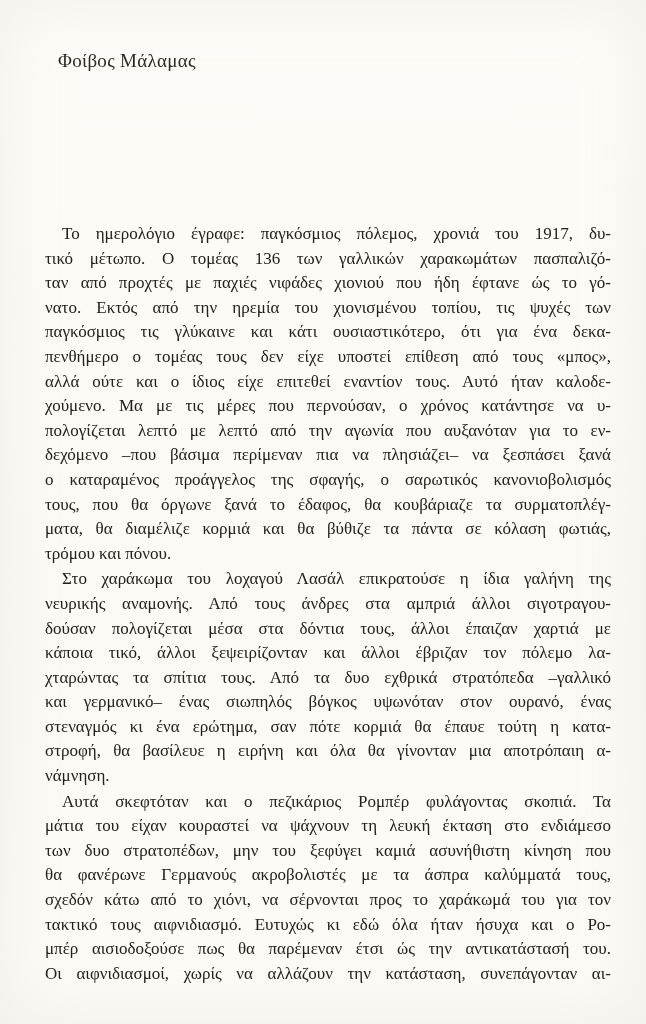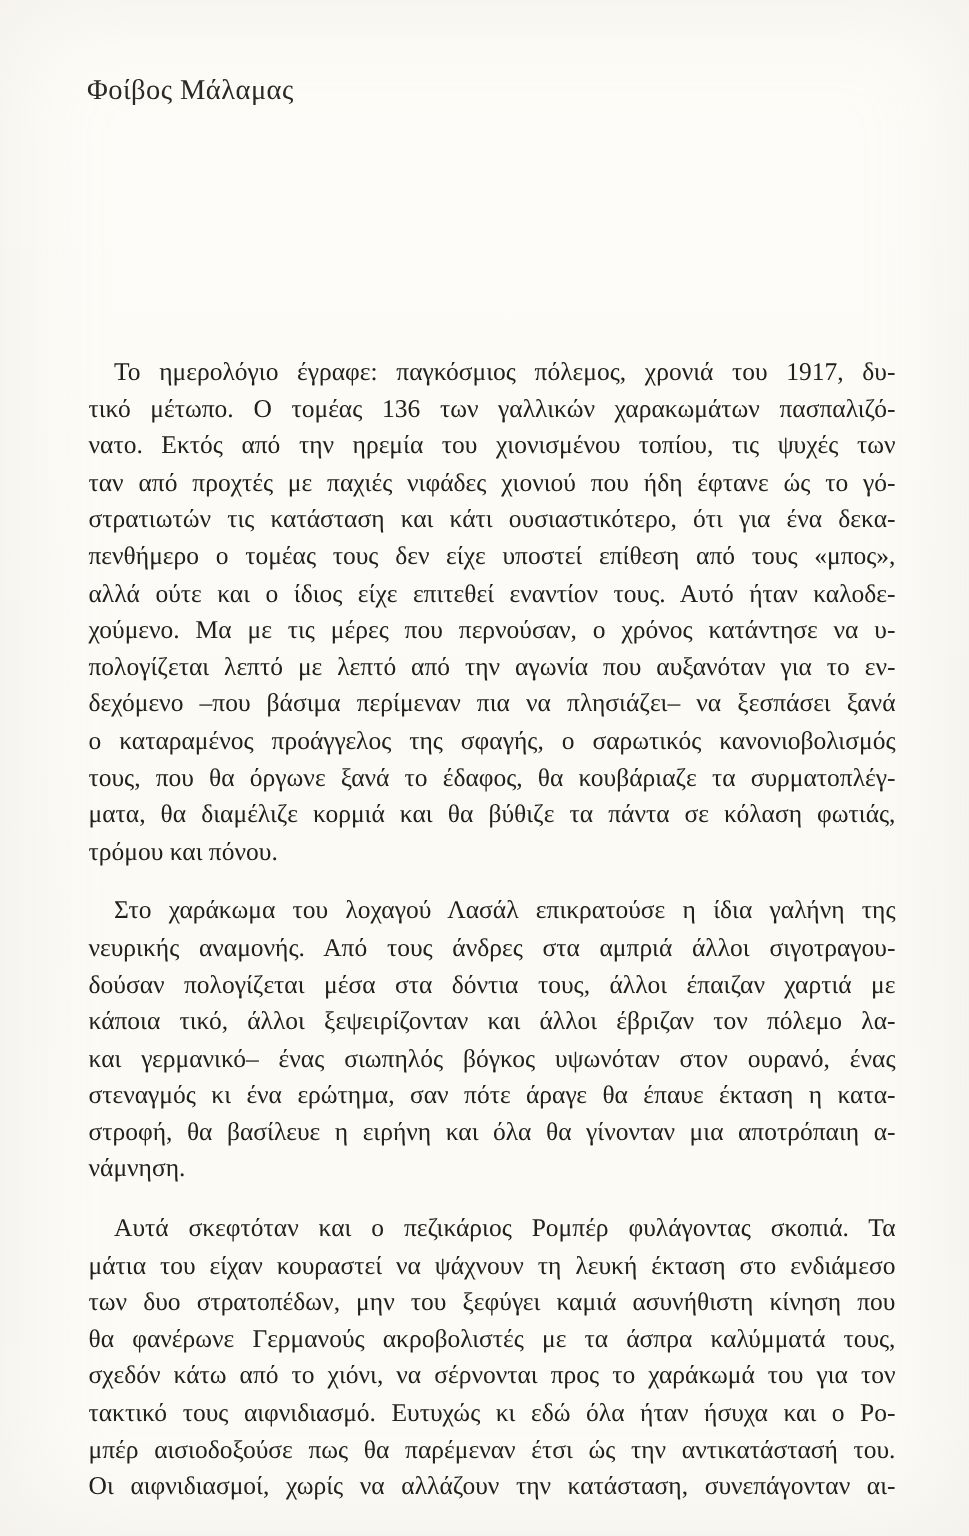--- a/index.html
+++ b/index.html
@@ -55,21 +55,21 @@
     line-height: 0;
     vertical-align: -1px;
     letter-spacing: 0;
   }
   .body-text {
     position: absolute;
     left: 44px;
     top: 221px;
     width: 568px;
   }
-  .paragraph { margin: 15px; }
+  .paragraph { margin: 1px; }
   .line {
     font-size: 17px;
     line-height: 24.6px;
     text-align: justify;
     text-align-last: justify;
     color: #23211d;
   }
   .line.first { text-indent: 17px; }
   .line.unjustified { text-align-last: left; }
 </style>
@@ -78,40 +78,41 @@
 
 <div class="page">
 
   <div class="author">Φοίβος Μάλαμας</div>
 
 
   <div class="body-text">
       <div class="paragraph">
         <div class="line first">Το ημερολόγιο έγραφε: παγκόσμιος πόλεμος, χρονιά του 1917, δυ-</div>
         <div class="line">τικό μέτωπο. Ο τομέας 136 των γαλλικών χαρακωμάτων πασπαλιζό-</div>
+        <div class="line">ταν από προχτές με παχιές νιφάδες χιονιού που ήδη έφτανε ώς το γό-</div>
         <div class="line">νατο. Εκτός από την ηρεμία του χιονισμένου τοπίου, τις ψυχές των</div>
-        <div class="line">ταν από προχτές με παχιές νιφάδες χιονιού που ήδη έφτανε ώς το γό-</div>
-        <div class="line">στρατιωτών τις κατάσταση και κάτι ουσιαστικότερο, ότι για ένα δεκα-</div>
+        <div class="line">παγκόσμιος τις γλύκαινε και κάτι ουσιαστικότερο, ότι για ένα δεκα-</div>
         <div class="line">πενθήμερο ο τομέας τους δεν είχε υποστεί επίθεση από τους «μπος»,</div>
         <div class="line">αλλά ούτε και ο ίδιος είχε επιτεθεί εναντίον τους. Αυτό ήταν καλοδε-</div>
         <div class="line">χούμενο. Μα με τις μέρες που περνούσαν, ο χρόνος κατάντησε να υ-</div>
         <div class="line">πολογίζεται λεπτό με λεπτό από την αγωνία που αυξανόταν για το εν-</div>
         <div class="line">δεχόμενο –που βάσιμα περίμεναν πια να πλησιάζει– να ξεσπάσει ξανά</div>
         <div class="line">ο καταραμένος προάγγελος της σφαγής, ο σαρωτικός κανονιοβολισμός</div>
         <div class="line">τους, που θα όργωνε ξανά το έδαφος, θα κουβάριαζε τα συρματοπλέγ-</div>
         <div class="line">ματα, θα διαμέλιζε κορμιά και θα βύθιζε τα πάντα σε κόλαση φωτιάς,</div>
         <div class="line unjustified">τρόμου και πόνου.</div>
       </div>
       <div class="paragraph">
         <div class="line first">Στο χαράκωμα του λοχαγού Λασάλ επικρατούσε η ίδια γαλήνη της</div>
         <div class="line">νευρικής αναμονής. Από τους άνδρες στα αμπριά άλλοι σιγοτραγου-</div>
         <div class="line">δούσαν πολογίζεται μέσα στα δόντια τους, άλλοι έπαιζαν χαρτιά με</div>
         <div class="line">κάποια τικό, άλλοι ξεψειρίζονταν και άλλοι έβριζαν τον πόλεμο λα-</div>
+        <div class="line">χταρώντας τα σπίτια τους. Από τα δυο εχθρικά στρατόπεδα –γαλλικό</div>
         <div class="line">και γερμανικό– ένας σιωπηλός βόγκος υψωνόταν στον ουρανό, ένας</div>
-        <div class="line">στεναγμός κι ένα ερώτημα, σαν πότε άραγε θα έπαυε έκταση η κατα-</div>
+        <div class="line">στεναγμός κι ένα ερώτημα, σαν πότε κορμιά θα έπαυε τούτη η κατα-</div>
         <div class="line">στροφή, θα βασίλευε η ειρήνη και όλα θα γίνονταν μια αποτρόπαιη α-</div>
         <div class="line unjustified">νάμνηση.</div>
       </div>
       <div class="paragraph">
         <div class="line first">Αυτά σκεφτόταν και ο πεζικάριος Ρομπέρ φυλάγοντας σκοπιά. Τα</div>
         <div class="line">μάτια του είχαν κουραστεί να ψάχνουν τη λευκή έκταση στο ενδιάμεσο</div>
         <div class="line">των δυο στρατοπέδων, μην του ξεφύγει καμιά ασυνήθιστη κίνηση που</div>
         <div class="line">θα φανέρωνε Γερμανούς ακροβολιστές με τα άσπρα καλύμματά τους,</div>
         <div class="line">σχεδόν κάτω από το χιόνι, να σέρνονται προς το χαράκωμά του για τον</div>
         <div class="line">τακτικό τους αιφνιδιασμό. Ευτυχώς κι εδώ όλα ήταν ήσυχα και ο Ρο-</div>

